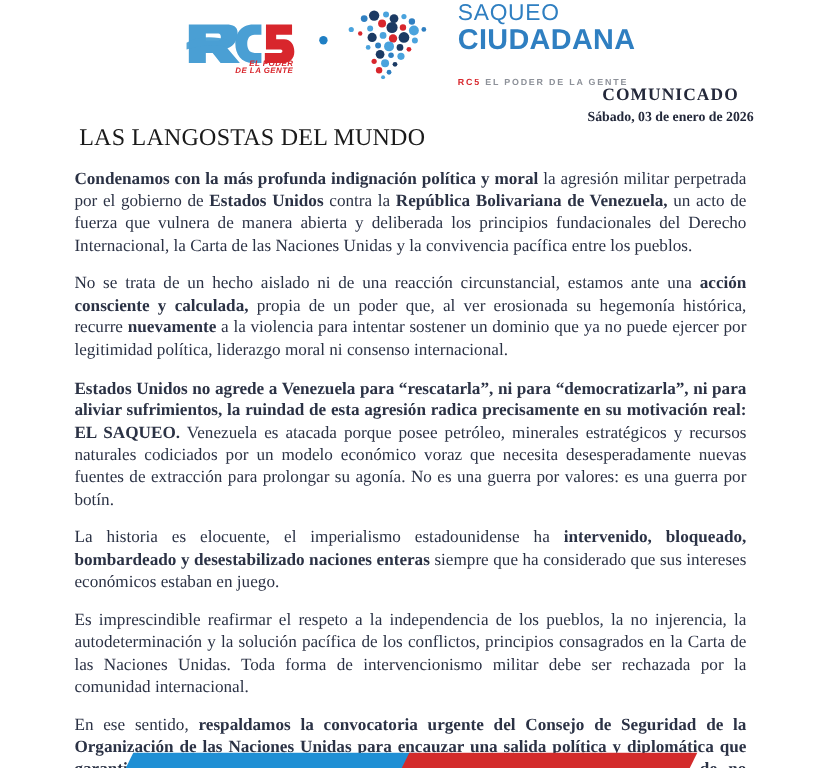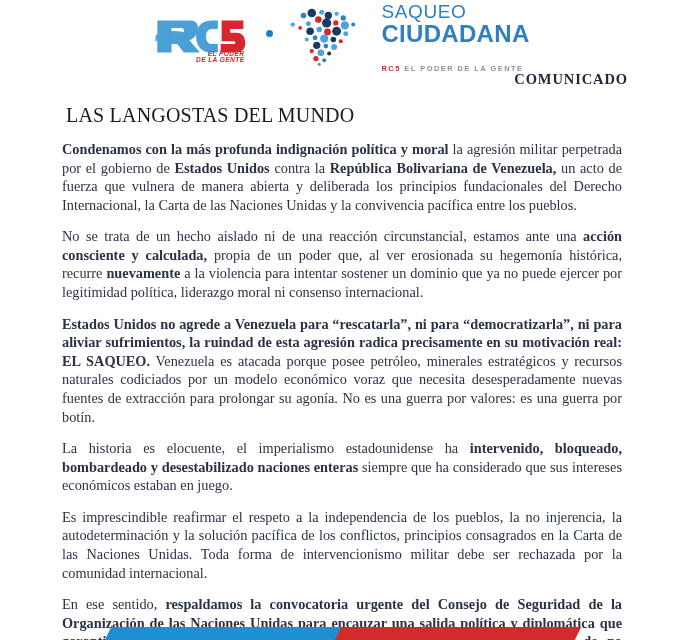--- a/index.html
+++ b/index.html
@@ -225,20 +225,21 @@
     <div class="bancada-words">
       <span class="bancada-1">SAQUEO</span>
       <span class="bancada-2">CIUDADANA</span>
       <span class="bancada-3"><span class="rcs-red">RC5</span><span> EL PODER DE LA GENTE</span></span>
     </div>
   </div>
 </div>
 
 <div class="comunicado-block">
   <div class="comunicado-title">COMUNICADO</div>
+  <div class="comunicado-date">Sábado, 03 de enero de 2026</div>
 </div>
 
 <div class="doc-body">
   <h1 class="doc-title">LAS LANGOSTAS DEL MUNDO</h1>
   <div id="paragraphs-container">
       <p class="para"><b>Condenamos con la más profunda indignación política y moral</b><span> la agresión militar perpetrada por el gobierno de </span><b>Estados Unidos</b><span> contra la </span><b>República Bolivariana de Venezuela,</b><span> un acto de fuerza que vulnera de manera abierta y deliberada los principios fundacionales del Derecho Internacional, la Carta de las Naciones Unidas y la convivencia pacífica entre los pueblos.</span></p>
       <p class="para"><span>No se trata de un hecho aislado ni de una reacción circunstancial, estamos ante una </span><b>acción consciente y calculada,</b><span> propia de un poder que, al ver erosionada su hegemonía histórica, recurre </span><b>nuevamente</b><span> a la violencia para intentar sostener un dominio que ya no puede ejercer por legitimidad política, liderazgo moral ni consenso internacional.</span></p>
       <p class="para"><b>Estados Unidos no agrede a Venezuela para “rescatarla”, ni para “democratizarla”, ni para aliviar sufrimientos, la ruindad de esta agresión radica precisamente en su motivación real: EL SAQUEO.</b><span> Venezuela es atacada porque posee petróleo, minerales estratégicos y recursos naturales codiciados por un modelo económico voraz que necesita desesperadamente nuevas fuentes de extracción para prolongar su agonía. No es una guerra por valores: es una guerra por botín.</span></p>
       <p class="para"><span>La historia es elocuente, el imperialismo estadounidense ha </span><b>intervenido, bloqueado, bombardeado y desestabilizado naciones enteras</b><span> siempre que ha considerado que sus intereses económicos estaban en juego.</span></p>
       <p class="para"><span>Es imprescindible reafirmar el respeto a la independencia de los pueblos, la no injerencia, la autodeterminación y la solución pacífica de los conflictos, principios consagrados en la Carta de las Naciones Unidas. Toda forma de intervencionismo militar debe ser rechazada por la comunidad internacional.</span></p>

